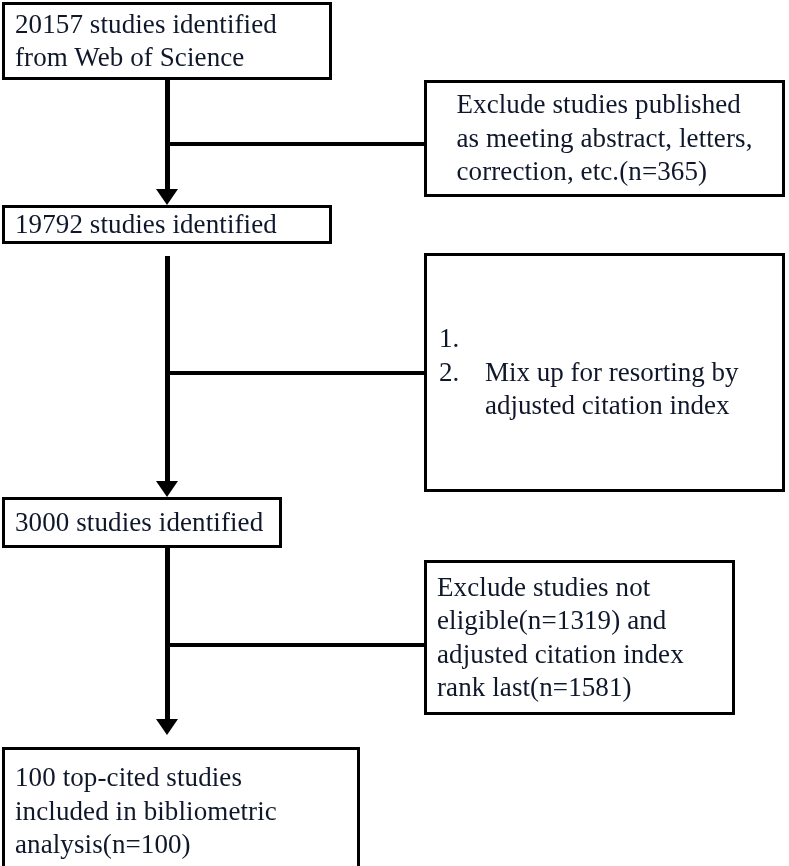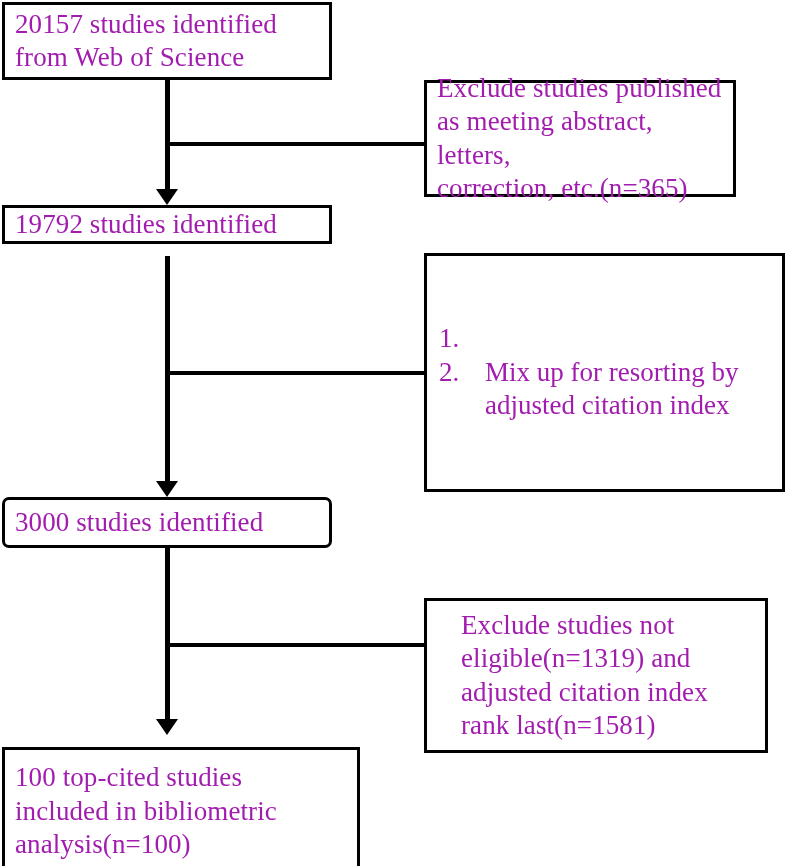--- a/index.html
+++ b/index.html
@@ -6,21 +6,21 @@
     margin: 0;
     padding: 0;
     background: #ffffff;
   }
   #flowchart {
     position: relative;
     width: 789px;
     height: 866px;
     background: #ffffff;
     font-family: "Liberation Serif", "DejaVu Serif", serif;
-    color: #a21caf;
+    color: #0f172a;
     overflow: hidden;
   }
   .node {
     position: absolute;
     box-sizing: border-box;
     border: 3px solid #000000;
     background: #ffffff;
     display: flex;
     flex-direction: column;
     justify-content: center;
@@ -28,26 +28,26 @@
   .node .txt {
     font-size: 27px;
     line-height: 1.24;
     padding: 0 10px;
     letter-spacing: 0.1px;
     white-space: pre-line;
   }
   
   #box-identified  { left: 2px;  top: 2px;   width: 330px; height: 78px; }
   #box-screened    { left: 2px;  top: 205px; width: 330px; height: 39px; }
-  #box-sorted      { left: 2px;  top: 497px; width: 330px; height: 51px; border-radius: 7px; }
+  #box-sorted      { left: 2px;  top: 497px; width: 280px; height: 51px; }
   #box-included    { left: 2px;  top: 735px; width: 358px; height: 129px; margin-top: 12px; }
   
-  #box-exclude-1   { left: 424px; top: 80px;  width: 312px; height: 117px; }
+  #box-exclude-1   { left: 424px; top: 80px;  width: 361px; height: 117px; align-items: center; }
   #box-exclude-2   { left: 424px; top: 253px; width: 361px; height: 239px; }
-  #box-exclude-3   { left: 424px; top: 598px; width: 344px; height: 155px; padding-left: 24px; }
+  #box-exclude-3   { left: 424px; top: 560px; width: 311px; height: 155px; }
 
   
   .olist { padding: 0 8px 0 12px; }
   .olist .item {
     display: flex;
     font-size: 27px;
     line-height: 1.24;
   }
   .olist .marker {
     flex: 0 0 46px;

